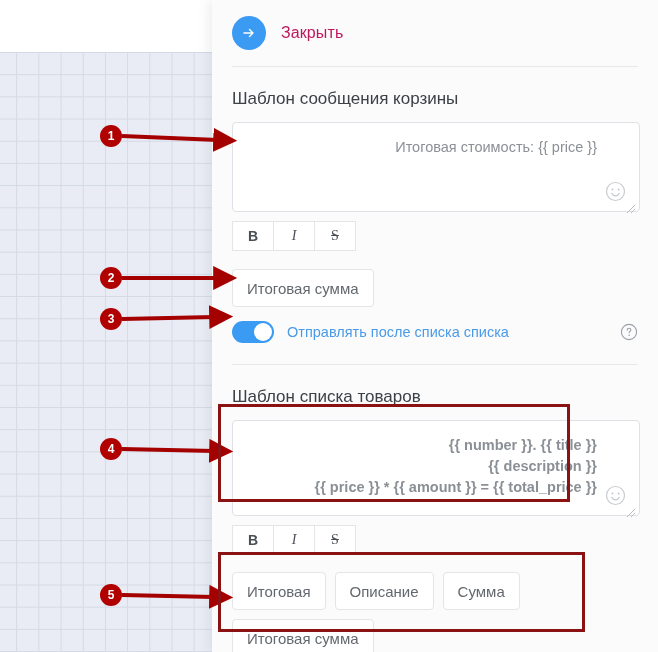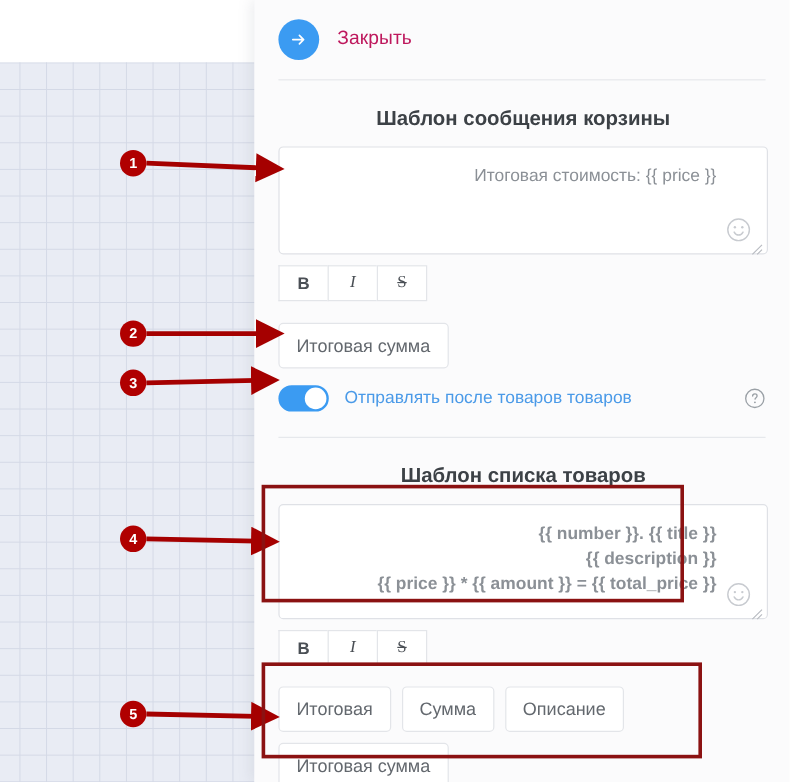--- a/index.html
+++ b/index.html
@@ -80,22 +80,21 @@
   .divider {
     height: 1px;
     background: #e6e8ec;
     margin: 0 2px;
   }
 
   .section-title {
     font-size: 17px;
     color: #3c4146;
     margin: 22px 0 13px 2px;
-    font-weight: 700;
-    text-align: center;
+    font-weight: 400;
   }
 
   
   .editor-wrap {
     position: relative;
     margin: 0 2px;
   }
   .editor {
     position: relative;
     box-sizing: border-box;
@@ -279,21 +278,21 @@
     </div>
 
     <div class="chips" style="margin-top:18px;">
       <span class="chip">Итоговая сумма</span>
     </div>
 
     <div class="toggle-row">
       <span class="toggle">
         <span class="knob"></span>
       </span>
-      <span class="toggle-label">Отправлять после товаров товаров</span>
+      <span class="toggle-label">Отправлять после списка списка</span>
       <span class="help-icon">
         <svg width="18" height="18" viewBox="0 0 18 18" fill="none">
           <circle cx="9" cy="9" r="7.6" stroke="#9aa0a6" stroke-width="1.1"></circle>
           <path d="M7.2 7.1c0-1 .8-1.8 1.9-1.8s1.8.7 1.8 1.7c0 1.3-1.6 1.4-1.7 2.6" stroke="#9aa0a6" stroke-width="1.1" stroke-linecap="round"></path>
           <circle cx="9.1" cy="12.3" r=".8" fill="#9aa0a6"></circle>
         </svg>
       </span>
     </div>
 
     <div class="divider" style="margin-top:21px;"></div>
@@ -320,22 +319,22 @@
     </div>
 
     <div class="fmt-bar">
       <div class="fmt-btn b">B</div>
       <div class="fmt-btn i">I</div>
       <div class="fmt-btn s">S</div>
     </div>
 
     <div class="chips" style="margin-top:17px; width:348px;">
       <span class="chip">Итоговая</span>
+      <span class="chip">Описание</span>
       <span class="chip">Сумма</span>
-      <span class="chip">Описание</span>
       <span class="chip">Итоговая сумма</span>
 
     </div>
 
   </div>
 </div>
 
 <div id="annot">
 
   <div class="hl-box" style="left:218px; top:404px; width:352px; height:98px;"></div>

